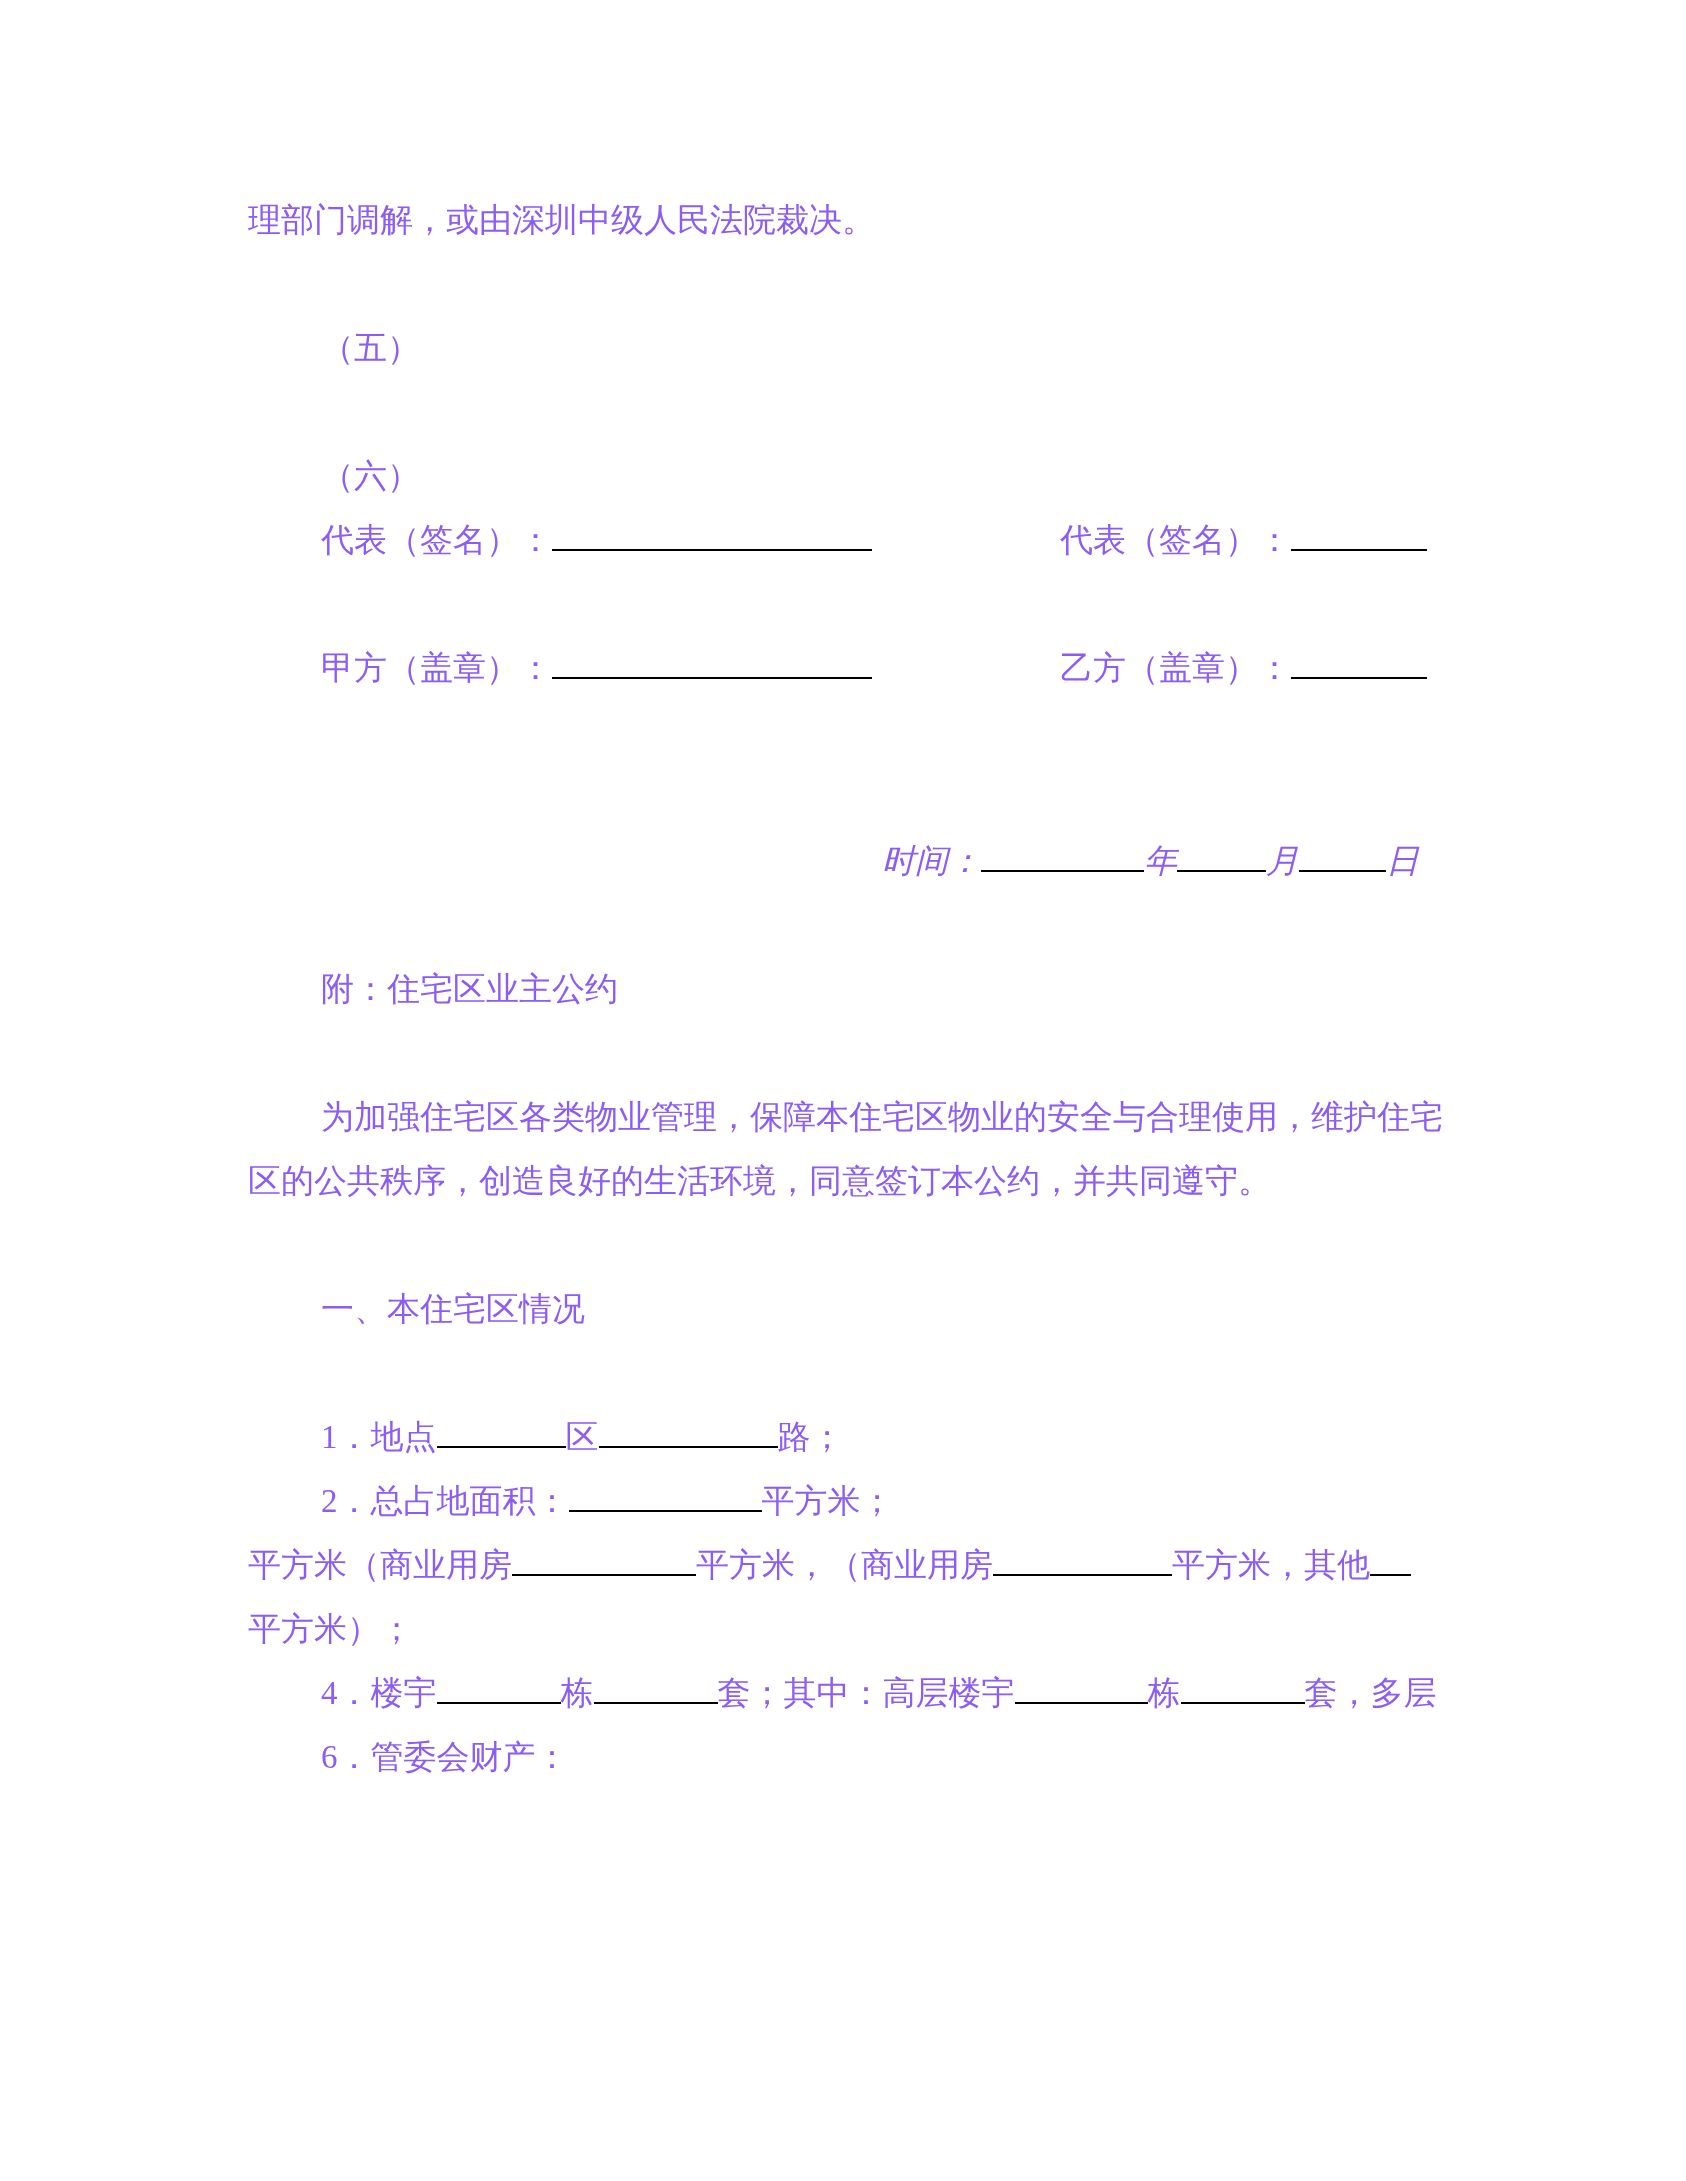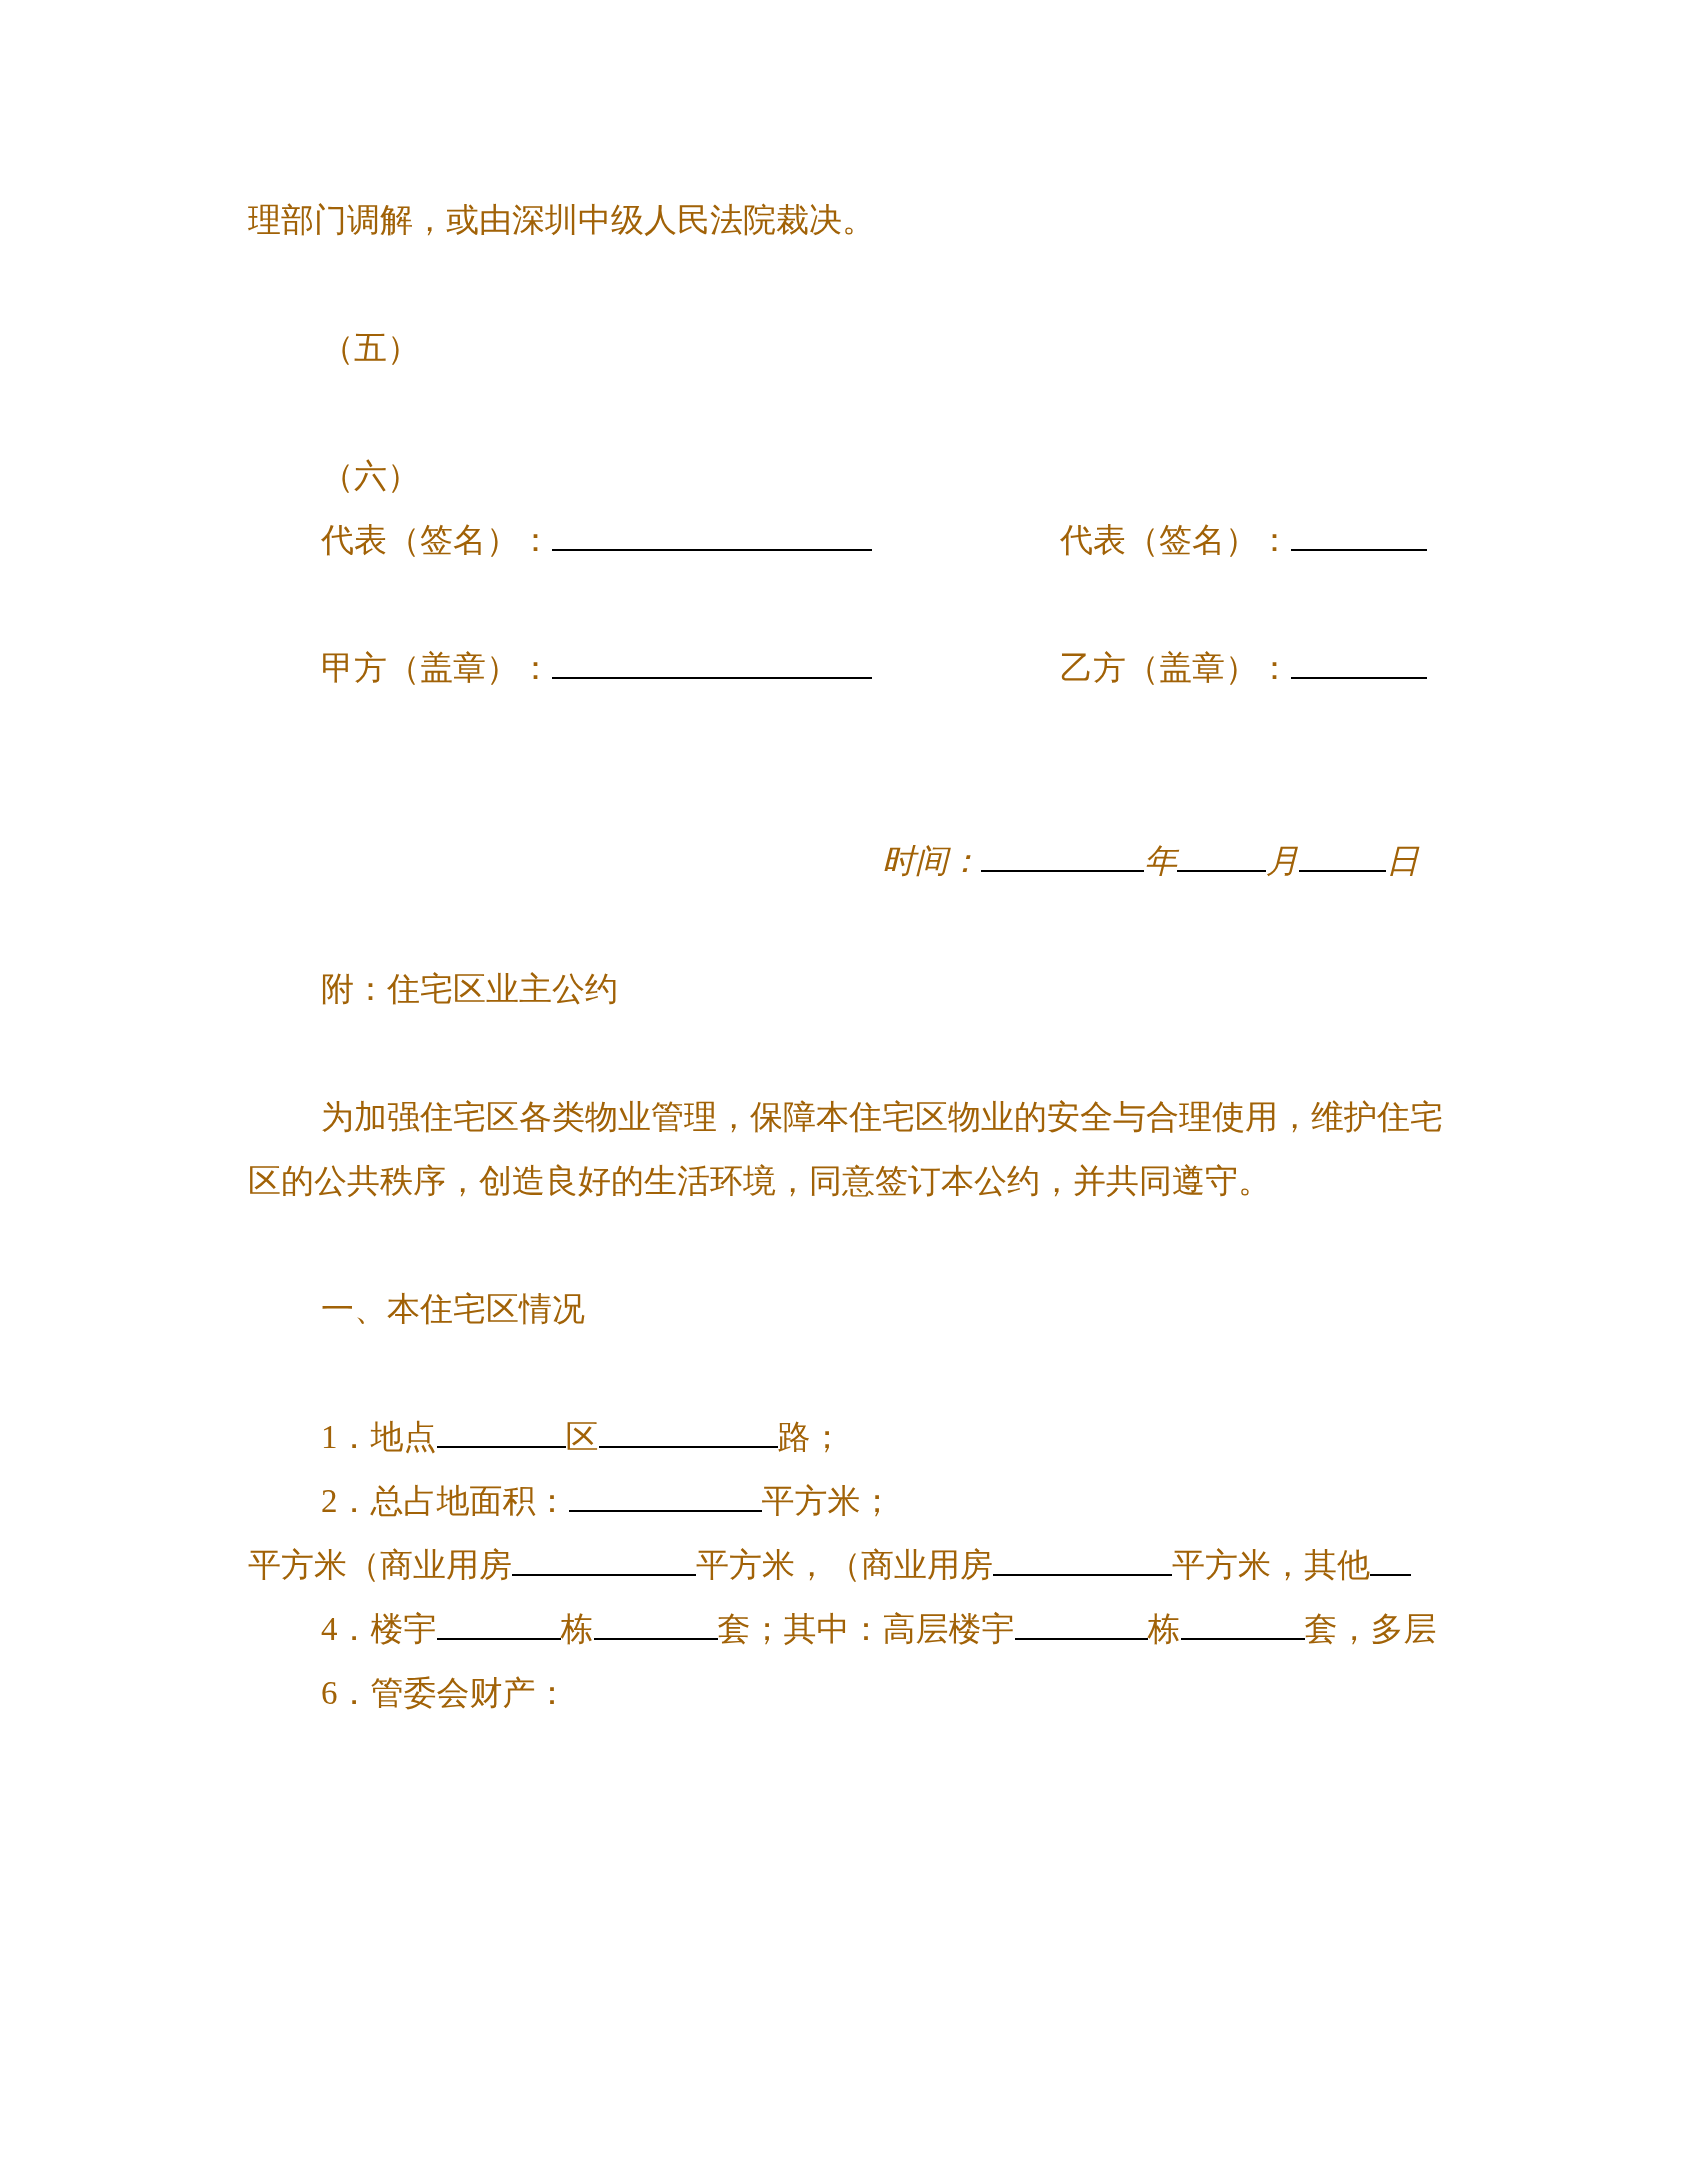--- a/index.html
+++ b/index.html
@@ -33,30 +33,31 @@
     border-bottom: 2.8px solid #000000;
   }
   .spacer {
     display: inline-block;
     height: 0.9px;
   }
 </style>
 </head>
 <body>
 
-<main class="page" style="background: rgb(255, 255, 255); color: #a16207;">
+<main class="page" style="background: rgb(255, 255, 255); color: #8b5cf6;">
     <div class="line"><span>理部门调解，或由深圳中级人民法院裁决。</span></div>
     <div class="line" style="margin-top: 64px; padding-left: 73px;"><span>（五）</span></div>
     <div class="line" style="margin-top: 64px; padding-left: 73px;"><span>（六）</span></div>
     <div class="line" style="padding-left: 73px;"><span>代表（签名）：</span><span class="blank" style="width: 320px; border-bottom-color: rgb(0, 0, 0);"></span><span class="spacer" style="width: 188px;"></span><span>代表（签名）：</span><span class="blank" style="width: 136px; border-bottom-color: rgb(0, 0, 0);"></span></div>
     <div class="line" style="margin-top: 64px; padding-left: 73px;"><span>甲方（盖章）：</span><span class="blank" style="width: 320px; border-bottom-color: rgb(0, 0, 0);"></span><span class="spacer" style="width: 188px;"></span><span>乙方（盖章）：</span><span class="blank" style="width: 136px; border-bottom-color: rgb(0, 0, 0);"></span></div>
     <div class="line" style="margin-top: 129px; padding-left: 634px; font-style: italic;"><span>时间：</span><span class="blank" style="width: 163px; border-bottom-color: rgb(0, 0, 0);"></span><span>年</span><span class="blank" style="width: 89px; border-bottom-color: rgb(0, 0, 0);"></span><span>月</span><span class="blank" style="width: 87px; border-bottom-color: rgb(0, 0, 0);"></span><span>日</span></div>
     <div class="line" style="margin-top: 64px; padding-left: 73px;"><span>附：住宅区业主公约</span></div>
     <div class="line" style="margin-top: 64px; padding-left: 73px;"><span>为加强住宅区各类物业管理，保障本住宅区物业的安全与合理使用，维护住宅</span></div>
     <div class="line"><span>区的公共秩序，创造良好的生活环境，同意签订本公约，并共同遵守。</span></div>
     <div class="line" style="margin-top: 64px; padding-left: 73px;"><span>一、本住宅区情况</span></div>
     <div class="line" style="margin-top: 64px; padding-left: 73px;"><span>1．地点</span><span class="blank" style="width: 129px; border-bottom-color: rgb(0, 0, 0);"></span><span>区</span><span class="blank" style="width: 179px; border-bottom-color: rgb(0, 0, 0);"></span><span>路；</span></div>
     <div class="line" style="padding-left: 73px;"><span>2．总占地面积：</span><span class="blank" style="width: 193px; border-bottom-color: rgb(0, 0, 0);"></span><span>平方米；</span></div>
     <div class="line"><span>平方米（商业用房</span><span class="blank" style="width: 184px; border-bottom-color: rgb(0, 0, 0);"></span><span>平方米，（商业用房</span><span class="blank" style="width: 179px; border-bottom-color: rgb(0, 0, 0);"></span><span>平方米，其他</span><span class="blank" style="width: 41px; border-bottom-color: rgb(0, 0, 0);"></span></div>
+    <div class="line"><span>平方米）；</span></div>
     <div class="line" style="padding-left: 73px;"><span>4．楼宇</span><span class="blank" style="width: 124px; border-bottom-color: rgb(0, 0, 0);"></span><span>栋</span><span class="blank" style="width: 124px; border-bottom-color: rgb(0, 0, 0);"></span><span>套；其中：高层楼宇</span><span class="blank" style="width: 133px; border-bottom-color: rgb(0, 0, 0);"></span><span>栋</span><span class="blank" style="width: 124px; border-bottom-color: rgb(0, 0, 0);"></span><span>套，多层</span></div>
     <div class="line" style="padding-left: 73px;"><span>6．管委会财产：</span></div>
   </main>
 
 
 </body></html>

